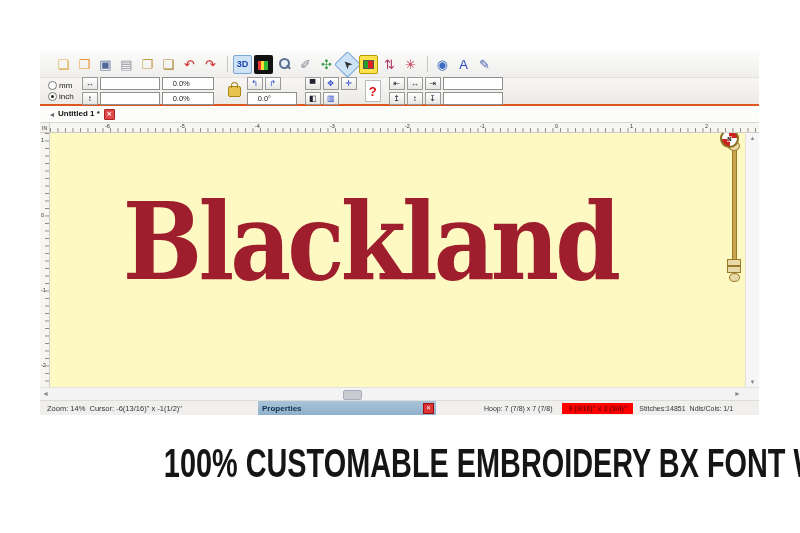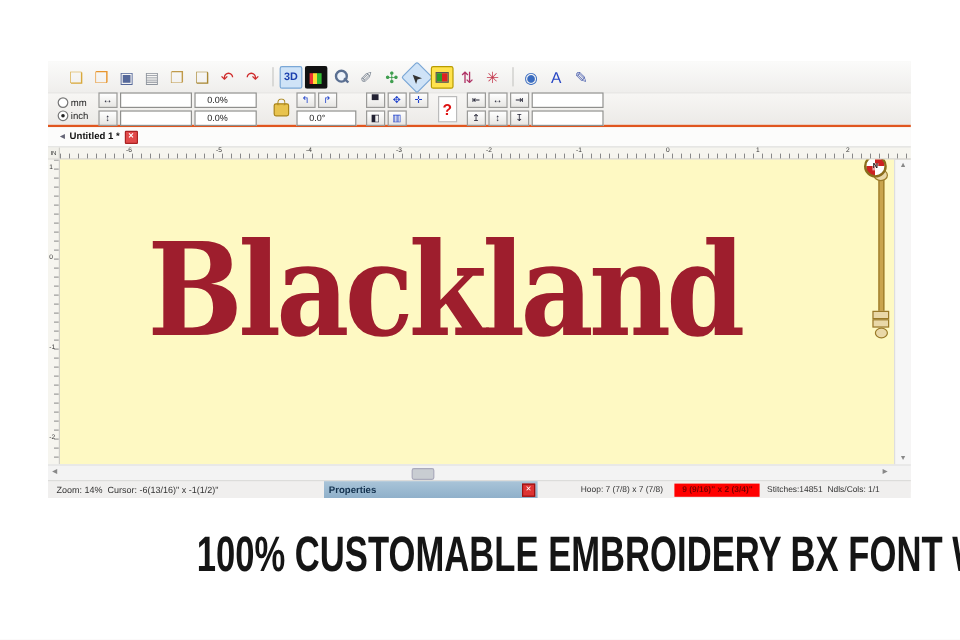--- a/index.html
+++ b/index.html
@@ -82,21 +82,21 @@
   .vscroll{width:13px;background:#f6f6f6;border-left:1px solid #dedede;display:flex;flex-direction:column;
       justify-content:space-between;align-items:center;font-size:6px;color:#888;padding:2px 0;}
   
   .hscrollrow{height:12px;background:#f3f3f3;border-top:1px solid #e2e2e2;position:relative;font-size:7px;color:#888;}
   .hs-left{position:absolute;left:2px;top:2px;}
   .hs-right{position:absolute;right:18px;top:2px;}
   .hthumb{position:absolute;left:303px;top:2px;width:17px;height:8px;background:#c9cdd2;border:1px solid #aab;border-radius:2px;}
   
   .status{height:14px;background:#f0efee;border-top:1px solid #dcdcda;position:relative;font-size:7.5px;color:#333;}
   .st-left{position:absolute;left:7px;top:3px;white-space:nowrap;}
-  .props{position:absolute;left:230px;top:0;width:178px;height:14px;
+  .props{position:absolute;left:218px;top:0;width:178px;height:14px;
       background:linear-gradient(#a9c4d8,#8fb0ca);display:flex;align-items:center;}
   .props b{font-size:8px;color:#13314e;margin-left:4px;}
   .props .pclose{position:absolute;right:2px;top:2px;width:9px;height:9px;background:#d33;border:1px solid #911;
       color:#fff;font-size:6px;line-height:9px;text-align:center;}
   .st-right{position:absolute;left:400px;right:0;top:0;height:14px;display:flex;align-items:center;white-space:nowrap;font-size:7px;}
   .st-hoop{margin-left:44px;}
   .st-red{background:#ff0000;color:#7a0000;font-weight:bold;padding:2px 6px;margin-left:10px;}
   .st-stitch{margin-left:6px;}
   .st-ndls{margin-left:4px;}
   

